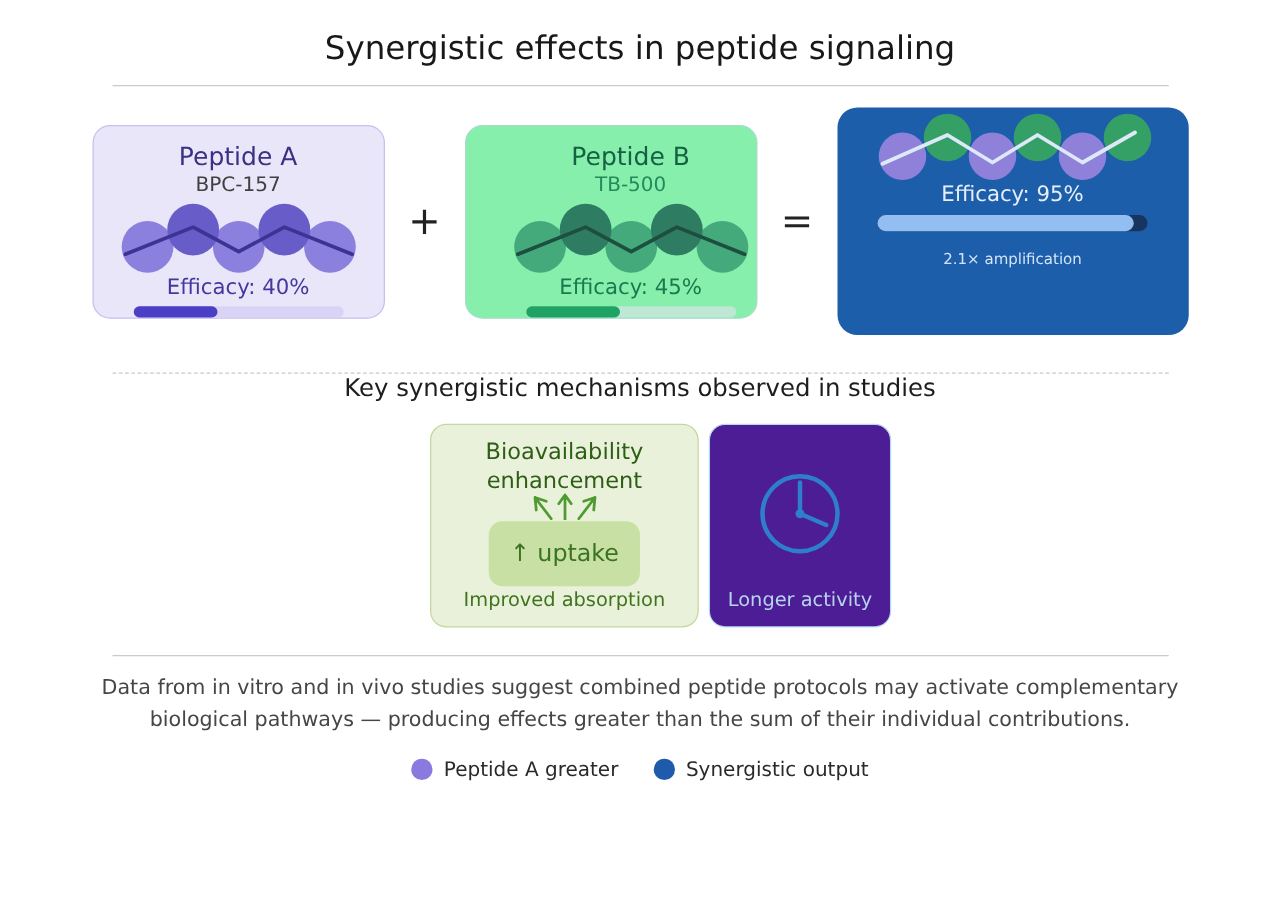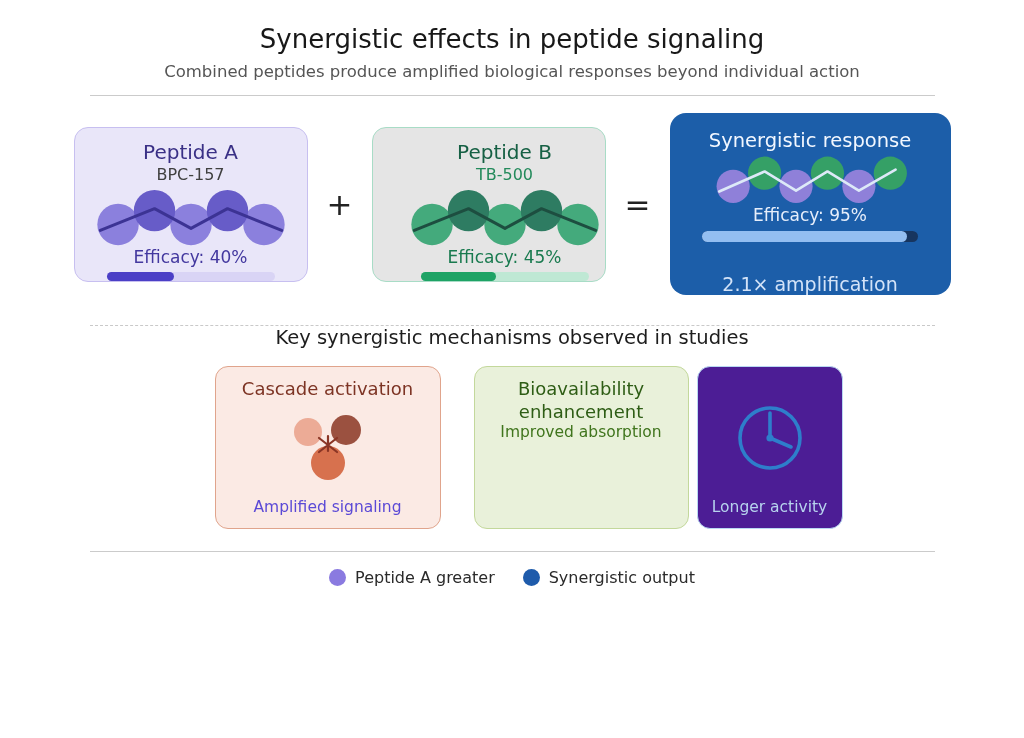--- a/index.html
+++ b/index.html
@@ -9,21 +9,21 @@
 
   .title { text-align:center; font-size:26px; color:#181818; }
   .subtitle { text-align:center; font-size:16.5px; color:#555; margin-top:8px; }
   .rule { width:845px; margin:14px auto 0; border:none; border-top:1px solid #cbcbcb; }
   .dashed-rule { width:845px; margin:30px auto 0; border:none; border-top:1.6px dashed #c9c9c9; }
 
   
   .equation-row { display:flex; align-items:center; justify-content:center; margin-top:17px; }
   .pep-card { width:234px; height:155px; border-radius:14px; display:flex; flex-direction:column; align-items:center; }
   .pep-a { background:#e9e6f9; border:1.5px solid #c7bff0; }
-  .pep-b { background:#e5e5e5; border:1.5px solid #a8dcc6;padding-left:32px; }
+  .pep-b { background:#86efac; border:1.5px solid #a8dcc6;padding-left:32px; }
   .pep-name { font-size:20px; margin-top:12px; }
   .pep-a .pep-name { color:#3a3086; }
   .pep-b .pep-name { color:#166044; }
   .pep-compound { font-size:16px; margin-top:1px; }
   .pep-a .pep-compound { color:#404040; }
   .pep-b .pep-compound { color:#238a5b; }
   .molecule { margin-top:2px; }
   .efficacy { font-size:17px; margin-top:0; }
   .pep-a .efficacy { color:#43389f; }
   .pep-b .efficacy { color:#197a4f; }
@@ -35,21 +35,21 @@
   .pep-b .bar-fill { background:#1ea365; }
 
   .op { width:64px; text-align:center; font-size:31px; color:#222; }
 
   .result-card { width:281px; height:182px; border-radius:16px; background:#1c5ea9;
                  display:flex; flex-direction:column; align-items:center; }
   .result-name { font-size:19.5px; color:#f2f7ff; margin-top:16px; }
   .result-card .efficacy { color:#e6eefb; margin-top:0; }
   .result-bar { position:relative; width:216px; height:13px; border-radius:7px; background:#17355f; margin-top:6px; }
   .result-bar .bar-fill { background:#93bef1; border-radius:7px; }
-  .amplification { font-size:19px; color:#d3e3f8; margin-top:31px; }
+  .amplification { font-size:12px; color:#d3e3f8; margin-top:15px; }
 
   
   .mech-heading { text-align:center; font-size:19.5px; color:#1d1d1d; }
   .mech-row { display:flex; justify-content:center; margin-top:17px; }
   .mech-card { height:163px; border-radius:13px; display:flex; flex-direction:column; align-items:center; }
   .m1 { width:226px; background:#faeeda; border:1.5px solid #e2b879; }
   .m2 { width:226px; background:#fbeae4; border:1.5px solid #e0a48c; margin-left:33px; }
   .m3 { width:215px; background:#e9f1da; border:1.5px solid #c3d89b; margin-left:33px; }
   .m4 { width:146px; background:#4c1d95; border:1.5px solid #b9d9f2; margin-left:8px; }
   .mech-title { font-size:18px; line-height:1.25; text-align:center; margin-top:11px; max-width:172px; }
@@ -74,21 +74,20 @@
   .legend-item { display:flex; align-items:center; margin:0 14px; }
   .legend-dot { width:17px; height:17px; border-radius:50%; margin-right:9px; }
   .legend-label { font-size:16px; color:#2a2a2a; }
 </style>
 </head>
 <body>
 
 <div class="page">
 
   <div class="title">Synergistic effects in peptide signaling</div>
-  <div class="subtitle">Combined peptides produce amplified biological responses beyond individual action</div>
   <hr class="rule">
 
   <div class="equation-row">
 
     <div class="pep-card pep-a">
       <div class="pep-name">Peptide A</div>
       <div class="pep-compound">BPC-157</div>
       <svg class="molecule" width="200" height="62" viewBox="0 0 200 62">
         <circle cx="26" cy="39" r="21" fill="#8b80dd"></circle>
         <circle cx="100" cy="39" r="21" fill="#8b80dd"></circle>
@@ -118,21 +117,20 @@
       </svg>
       <div class="efficacy">Efficacy: 45%</div>
       <div class="bar">
         <div class="bar-fill" style="width: 45%;"></div>
       </div>
     </div>
 
     <div class="op">=</div>
 
     <div class="result-card">
-      <div class="result-name">Synergistic response</div>
       <svg class="molecule" width="224" height="58" viewBox="0 0 224 58">
         <circle cx="24" cy="37" r="19" fill="#8f80d9"></circle>
         <circle cx="96" cy="37" r="19" fill="#8f80d9"></circle>
         <circle cx="168" cy="37" r="19" fill="#8f80d9"></circle>
         <circle cx="60" cy="22" r="19" fill="#35a066"></circle>
         <circle cx="132" cy="22" r="19" fill="#35a066"></circle>
         <circle cx="204" cy="22" r="19" fill="#35a066"></circle>
         <polyline points="8,43 60,20 96,42 132,20 168,42 210,18" fill="none" stroke="#dde9f8" stroke-width="3" stroke-linejoin="round" stroke-linecap="round"></polyline>
       </svg>
       <div class="efficacy">Efficacy: 95%</div>
@@ -144,54 +142,54 @@
 
   </div>
 
   <div class="dashed-rule"></div>
 
   <div class="mech-heading">Key synergistic mechanisms observed in studies</div>
 
   <div class="mech-row">
 
 
-    <div class="mech-card m2">
-      <div class="mech-title">Cascade activation</div>
-      <div class="mech-iconbox">
-        <svg width="110" height="80" viewBox="0 0 110 80">
-          <circle cx="35" cy="23" r="14" fill="#ecab96"></circle>
-          <circle cx="73" cy="21" r="15" fill="#9b5140"></circle>
-          <circle cx="55" cy="54" r="17" fill="#d7714e"></circle>
-          <path d="M46,29 L64,43 M64,29 L46,43 M55,27 L55,42" fill="none" stroke="#8a3525" stroke-width="2.2" stroke-linecap="round"></path>
-        </svg>
-      </div>
-      <div class="mech-caption">Amplified signaling</div>
-    </div>
 
     <div class="mech-card m3">
       <div class="mech-title">Bioavailability enhancement</div>
+      <div class="mech-iconbox">
+        <svg class="uptake-arrows" width="150" height="30" viewBox="0 0 150 30">
+          <path d="M64,29 L51,12 M51,12 L52,22 M51,12 L60,15" fill="none" stroke="#4f9a31" stroke-width="2.2" stroke-linecap="round" stroke-linejoin="round"></path>
+          <path d="M75,30 L75,10 M75,10 L70,17 M75,10 L80,17" fill="none" stroke="#4f9a31" stroke-width="2.2" stroke-linecap="round" stroke-linejoin="round"></path>
+          <path d="M86,29 L99,12 M99,12 L98,22 M99,12 L90,15" fill="none" stroke="#4f9a31" stroke-width="2.2" stroke-linecap="round" stroke-linejoin="round"></path>
+        </svg>
+        <div class="uptake-badge">↑ uptake</div>
+      </div>
       <div class="mech-caption">Improved absorption</div>
     </div>
 
     <div class="mech-card m4">
       <div class="mech-title"></div>
       <div class="mech-iconbox">
         <svg width="84" height="84" viewBox="0 0 84 84">
           <circle cx="42" cy="42" r="30" fill="none" stroke="#2e7ecb" stroke-width="3.6"></circle>
           <path d="M42,42 L42,17 M42,42 L63,51" fill="none" stroke="#2e7ecb" stroke-width="3.6" stroke-linecap="round"></path>
           <circle cx="42" cy="42" r="3.6" fill="#2e7ecb"></circle>
         </svg>
       </div>
       <div class="mech-caption">Longer activity</div>
     </div>
 
   </div>
 
   <hr class="rule rule2">
 
+  <div class="footer">
+    <div>Data from in vitro and in vivo studies suggest combined peptide protocols may activate complementary</div>
+    <div>biological pathways — producing effects greater than the sum of their individual contributions.</div>
+  </div>
 
   <div class="legend">
     <div class="legend-item">
       <span class="legend-dot" style="background: rgb(138, 122, 224);"></span>
       <span class="legend-label">Peptide A greater</span>
     </div>
     <div class="legend-item">
       <span class="legend-dot" style="background: rgb(30, 91, 171);"></span>
       <span class="legend-label">Synergistic output</span>
     </div>

